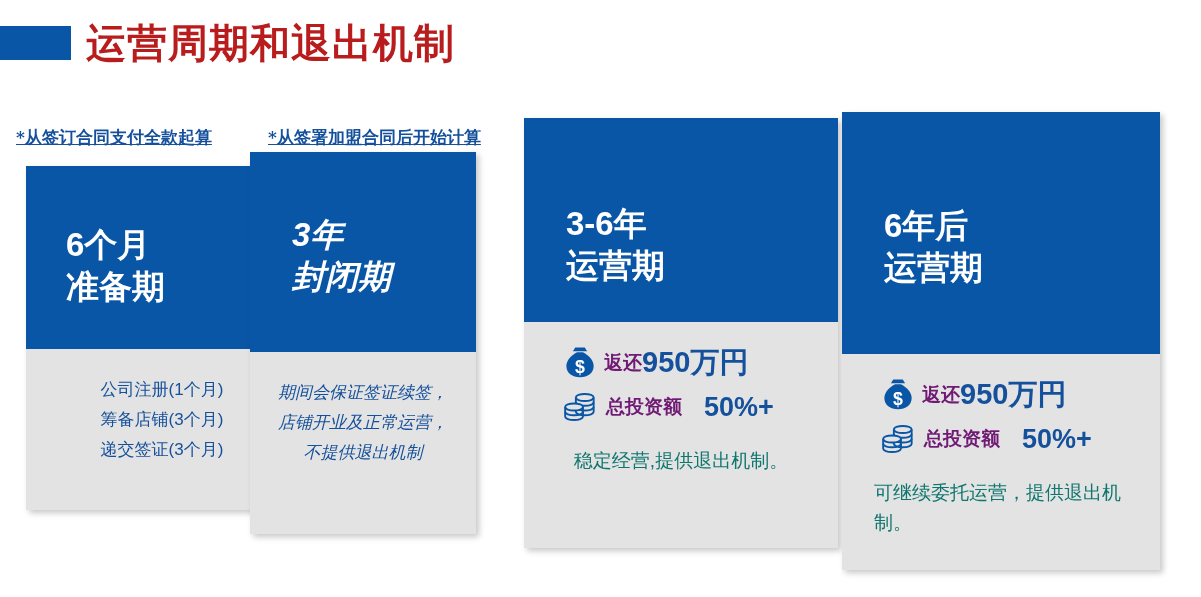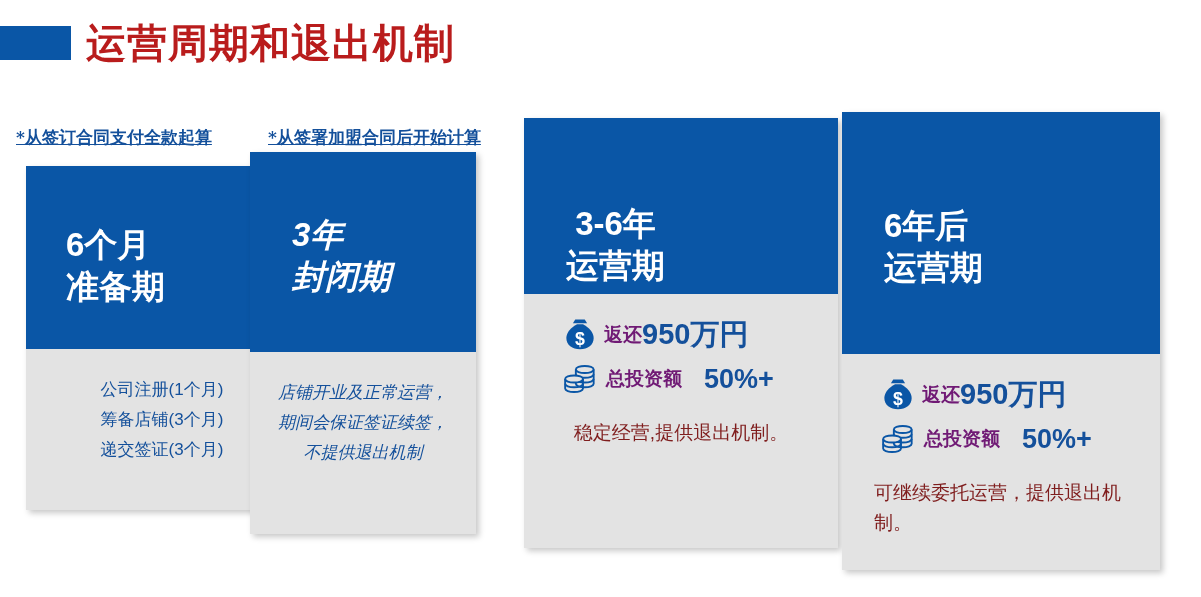--- a/index.html
+++ b/index.html
@@ -81,21 +81,21 @@
   
   #card-1 { left: 2px;   top: 166px; width: 272px; height: 344px; margin-left: 24px; }
   #card-1 .card-head { height: 183px; }
   #card-1 .card-head-text { left: 40px; top: 58px; }
 
   #card-2 { left: 250px; top: 152px; width: 226px; height: 382px; font-style: italic; }
   #card-2 .card-head { height: 200px; }
   #card-2 .card-head-text { left: 42px; top: 62px; }
 
   #card-3 { left: 524px; top: 118px; width: 314px; height: 430px; }
-  #card-3 .card-head { height: 176px; text-align: center; }
+  #card-3 .card-head { height: 204px; }
   #card-3 .card-head-text { left: 42px; top: 85px; }
 
   #card-4 { left: 842px; top: 112px; width: 318px; height: 458px; }
   #card-4 .card-head { height: 242px; padding-left: 20px; }
   #card-4 .card-head-text { left: 42px; top: 93px; }
 
   
   .body-lines {
     padding-top: 26px;
     text-align: center;
@@ -132,21 +132,21 @@
     font-weight: bold;
     color: #14509B;
     letter-spacing: 0px;
   }
   .stat-row.coins .stat-label { margin-left: 4px; }
   .stat-row.coins .stat-value { font-size: 27px; margin-left: 22px; }
 
   .card-footer {
     font-size: 19px;
     line-height: 30px;
-    color: #7f1d1d;
+    color: #0f766e;
     font-weight: normal;
   }
   #card-3 .card-footer {
     text-align: center;
     margin-top: 18px;
     white-space: nowrap;
   }
   #card-4 .card-footer {
     text-align: left;
     margin: 18px 22px 0 32px;
@@ -172,22 +172,22 @@
     <div class="line">递交签证(3个月)</div>
   </div>
 </div>
 
 <div class="card" id="card-2">
   <div class="card-head">
     <div class="card-head-text">3年
 封闭期</div>
   </div>
   <div class="card-body body-lines">
+    <div class="line">期间会保证签证续签，</div>
     <div class="line">店铺开业及正常运营，</div>
-    <div class="line">期间会保证签证续签，</div>
     <div class="line">不提供退出机制</div>
   </div>
 </div>
 
 <div class="card" id="card-3">
   <div class="card-head">
     <div class="card-head-text">3-6年
 运营期</div>
   </div>
   <div class="card-body body-stats">

